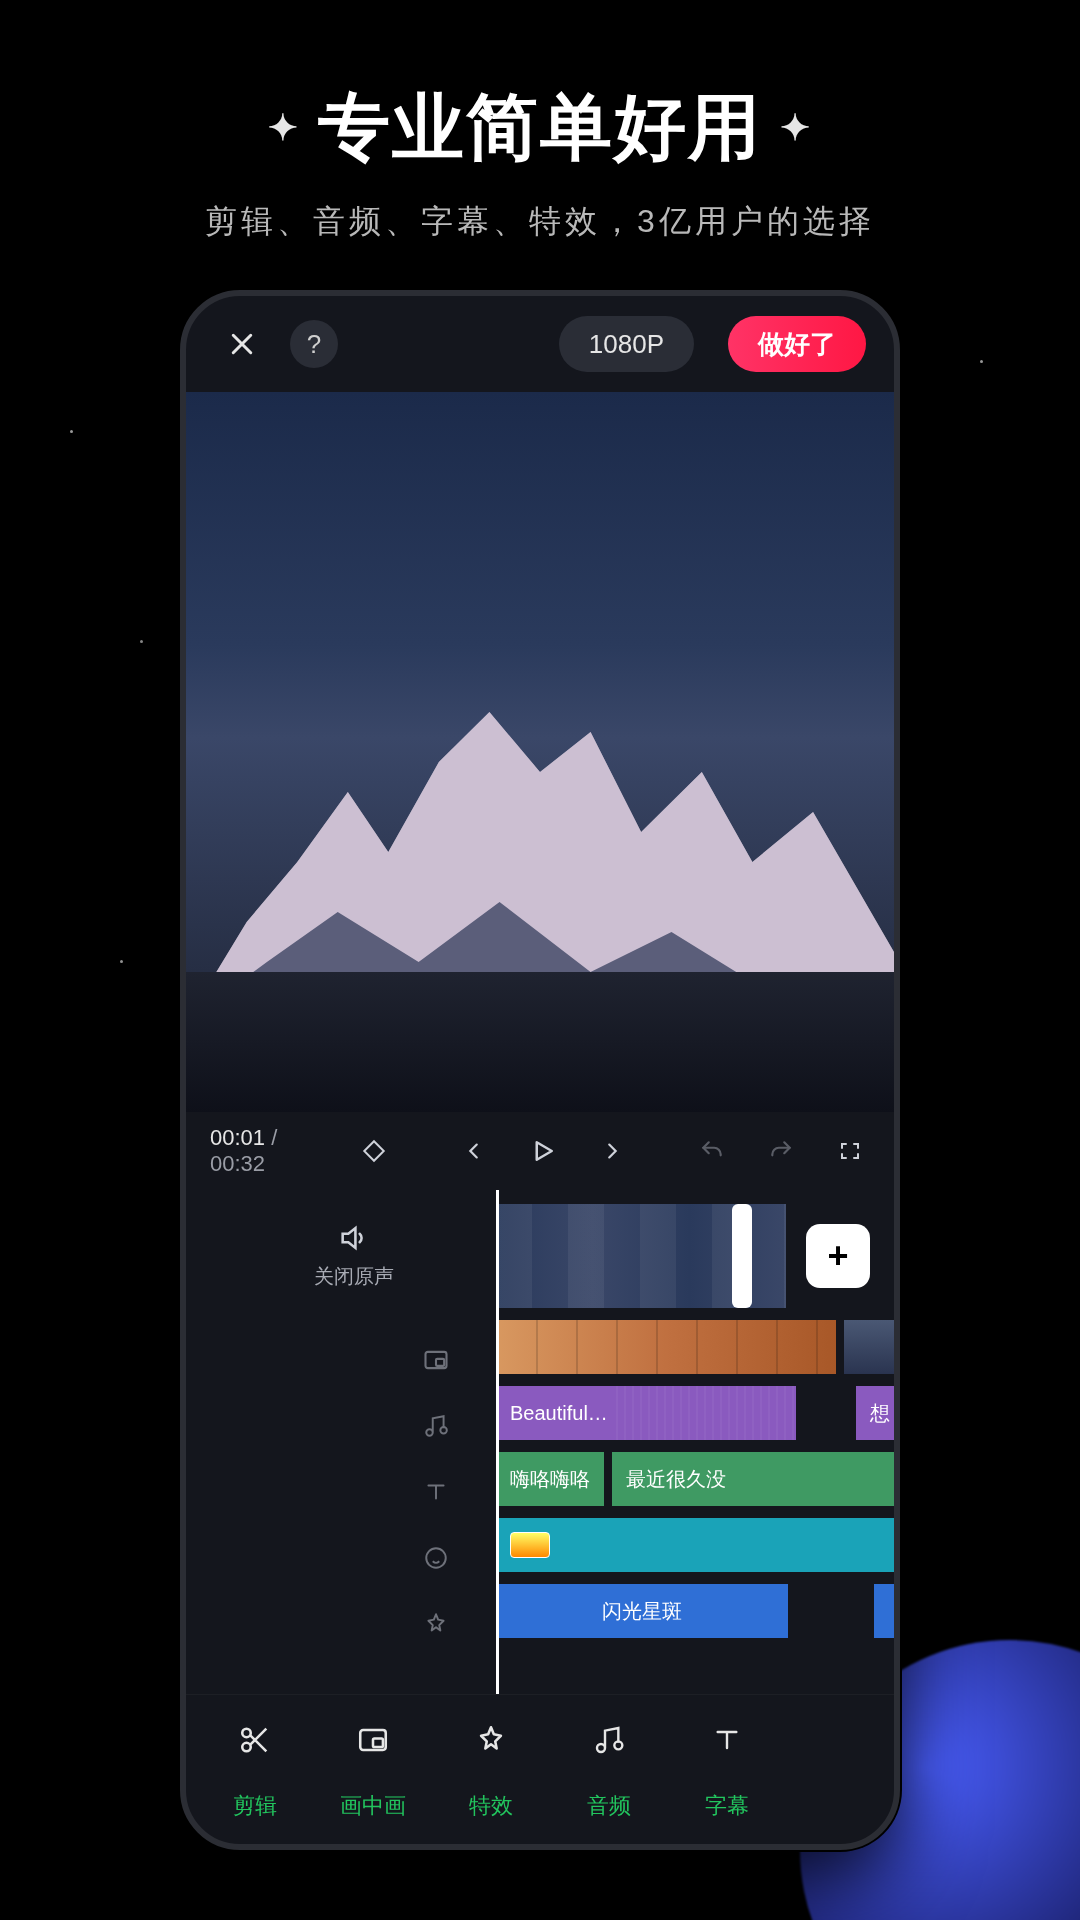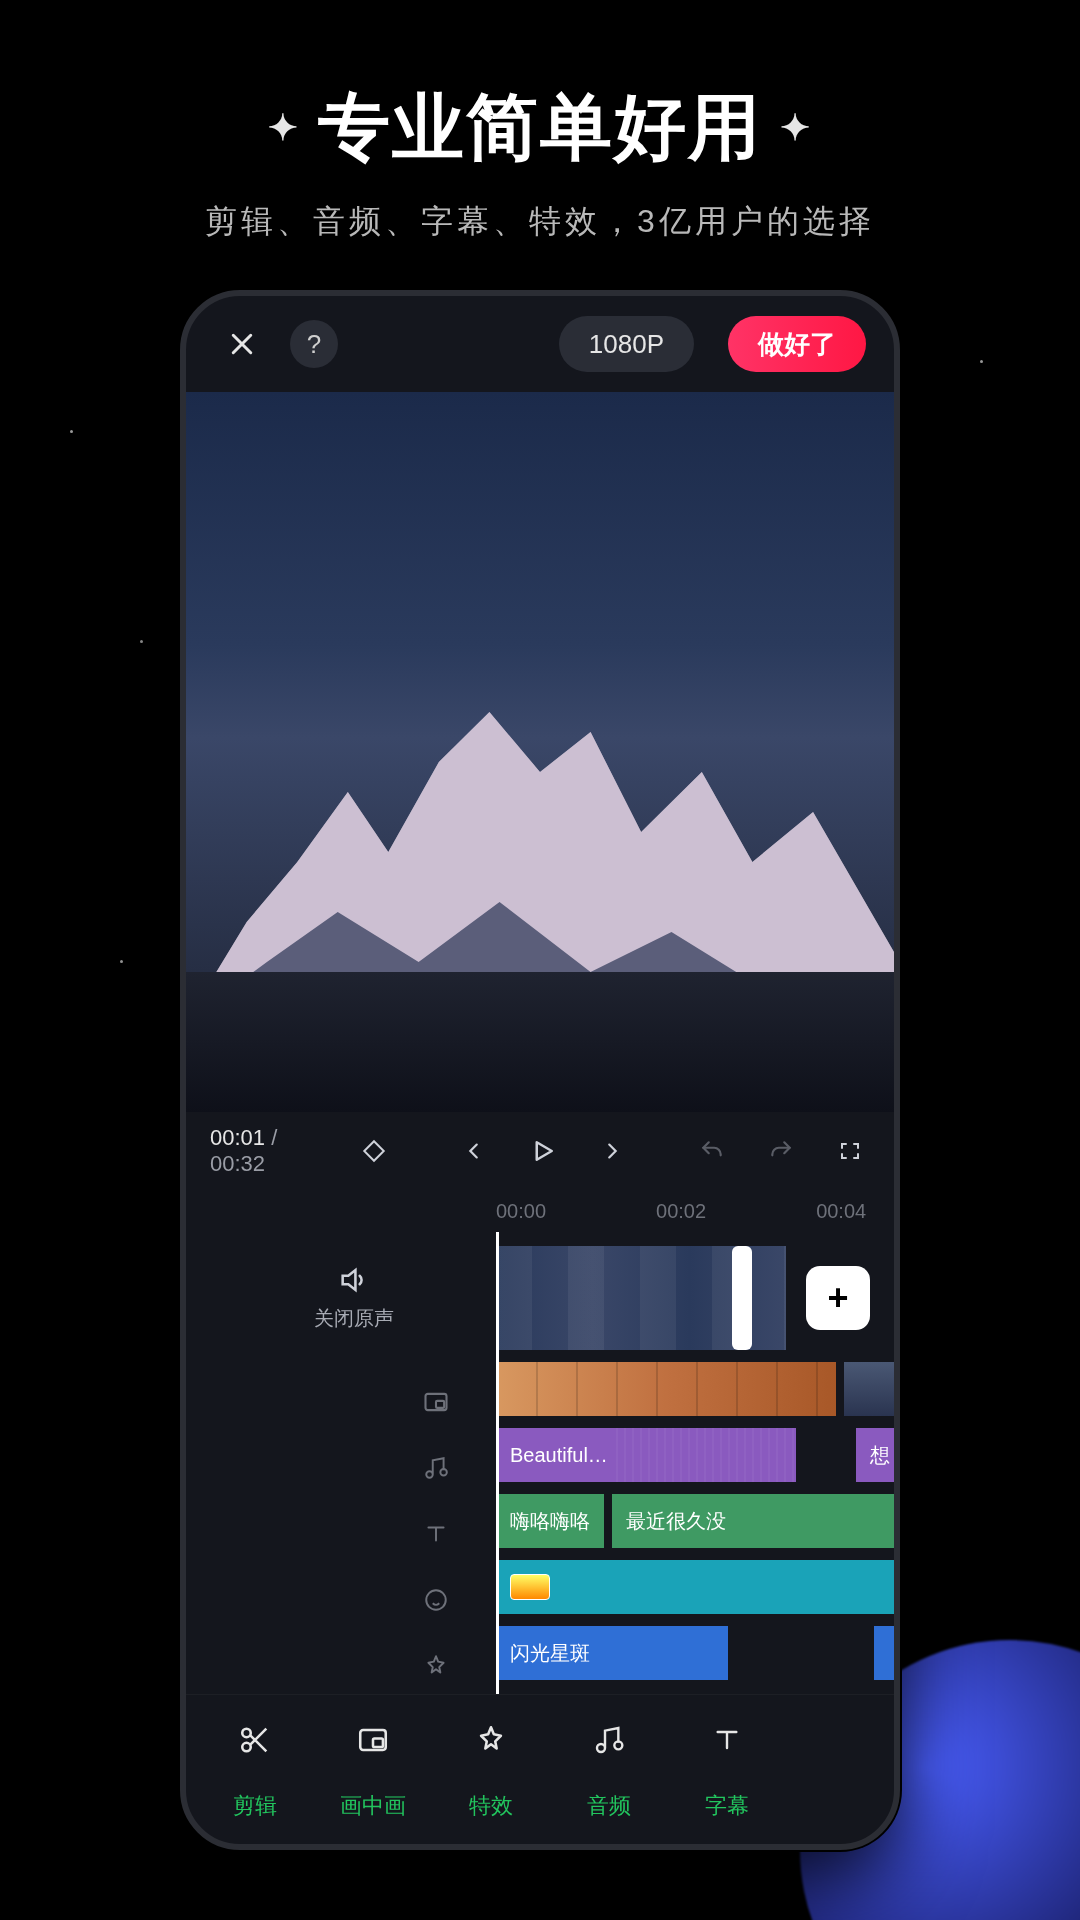--- a/index.html
+++ b/index.html
@@ -204,21 +204,21 @@
 .pip-clip { left: 0; width: 340px; background: linear-gradient(90deg,#d89860,#c07040,#a85828); }
 .pip-clip::after { content:""; position:absolute; inset:0; background: repeating-linear-gradient(90deg, rgba(0,0,0,.15) 0 2px, transparent 2px 40px); }
 .pip-clip2 { left: 348px; width: 80px; background: linear-gradient(#4a5874,#2a3450); }
 .audio1 { left: 0; width: 300px; background: #8a5abf; }
 .audio1::after { content:""; position:absolute; inset:0; background: repeating-linear-gradient(90deg, rgba(255,255,255,.15) 0 2px, transparent 2px 8px); opacity:.3; left:120px; }
 .audio2 { left: 360px; width: 60px; background: #8a5abf; }
 .txt1 { left: 0; width: 108px; background: #3f9a63; }
 .txt2 { left: 116px; width: 310px; background: #3f9a63; }
 .stk1 { left: 0; width: 400px; background: #1aa3b8; }
 .stk-badge { width:40px; height:26px; background:linear-gradient(#ff6,#f80); border-radius:4px; border:1px solid #fff; }
-.fx1 { left: 0; width: 232px; background: #2f6fd6; }
+.fx1 { left: 0; width: 292px; background: #2f6fd6; justify-content: center; }
 .fx2 { left: 378px; width: 42px; background: #2f6fd6; }
 .white-handle {
   position: absolute; width: 20px; top: 0; bottom: 0;
   background: #fff; border-radius: 6px;
 }
 
 .toolbar {
   height: 150px;
   display: flex;
   align-items: center;
@@ -325,25 +325,20 @@
           <path d="M20 9H10a6 6 0 00-6 6v1"></path>
         </svg>
     </div>
     <div class="ctrl-ic">
       <svg width="24" height="24" viewBox="0 0 24 24" fill="none" stroke="currentColor" stroke-width="2" stroke-linecap="round">
           <path d="M4 9V5h4M20 9V5h-4M4 15v4h4M20 15v4h-4"></path>
         </svg>
     </div>
   </div>
 
-  <div class="ruler">
-    <span>00:00</span>
-    <span>00:02</span>
-    <span>00:04</span>
-  </div>
 
   <div class="timeline">
     <div class="left-col">
       <div class="left-top">
         <div class="mute-btn">
           <svg width="34" height="34" viewBox="0 0 24 24" fill="none" stroke="#cfd2da" stroke-width="1.8" stroke-linecap="round">
               <path d="M4 9v6h4l5 4V5L8 9H4z"></path>
               <path d="M16 9a4 4 0 010 6"></path>
             </svg>
           <span>关闭原声</span>

